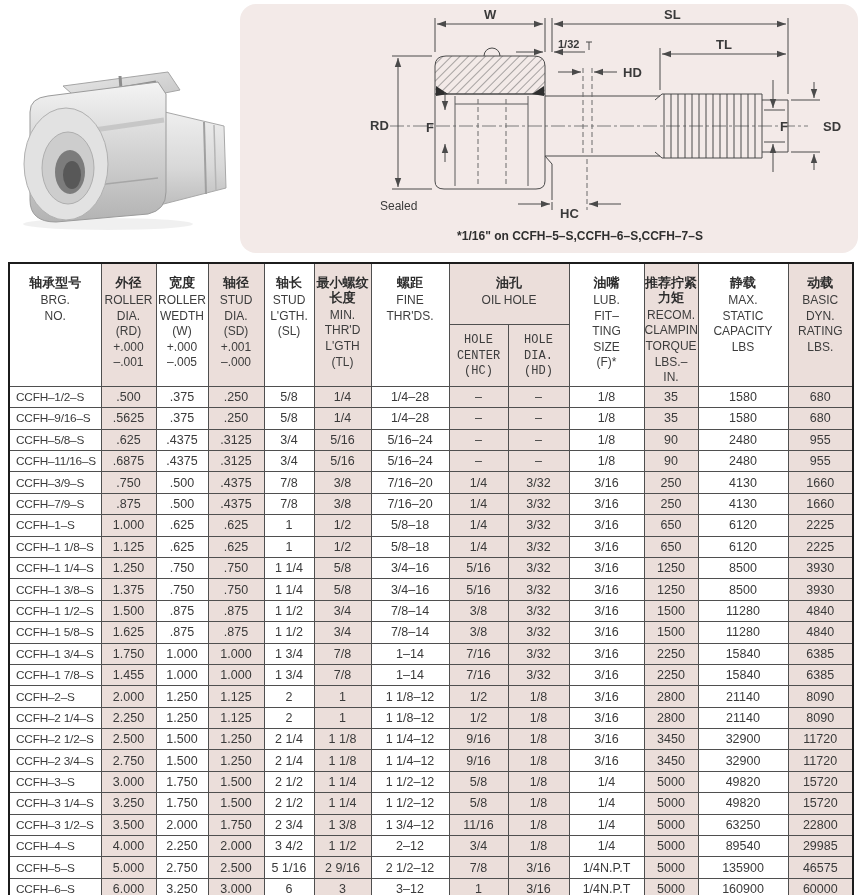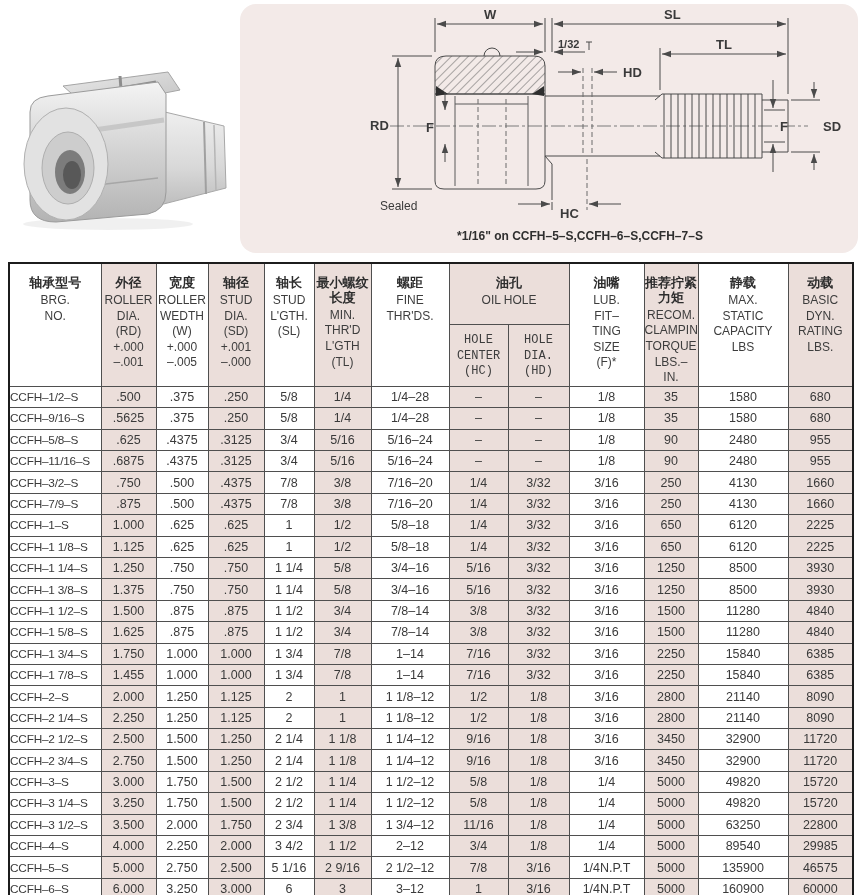--- a/index.html
+++ b/index.html
@@ -25,21 +25,21 @@
     border:1px solid #4f4f4f; text-align:center; vertical-align:middle;
     overflow:hidden; color:#3a3a3a;
   }
   thead th { font-weight:normal; vertical-align:top; padding-top:12px; background:#ffffff; }
   thead tr.hr2 th { vertical-align:middle; padding-top:0;font-family:Liberation Mono, monospace; }
   .cn { display:block; font-size:13px; font-weight:bold; color:#2d2d2d; line-height:1.15; }
   .en { display:block; font-size:12px; line-height:1.3; white-space:pre-line; color:#3d3d3d; margin-top:2px; }
   .hr1 { height:50px; }
   .hr2 { height:40px; }
   tbody td { height:21.4px; font-size:12.5px; padding:0 2px; background:#ffffff; }
-  td.model { text-align:left; padding-left:0; font-size:11.8px; letter-spacing:-0.2px; }
+  td.model { text-align:left; padding-left:6px; font-size:11.8px; letter-spacing:-0.2px; }
   .shaded { background:#ebdeda !important; }
 </style>
 </head>
 <body>
 
 <div class="photo-wrap">
   <svg width="230" height="192" viewBox="0 0 230 192">
     <defs>
       <linearGradient id="pg1" x1="0" y1="0" x2="0" y2="1">
         <stop offset="0" stop-color="#f4f4f4"></stop>
@@ -367,21 +367,21 @@
           <td class="shaded">5/16</td>
           <td>5/16–24</td>
           <td class="shaded">–</td>
           <td class="shaded">–</td>
           <td>1/8</td>
           <td class="shaded">90</td>
           <td>2480</td>
           <td class="shaded">955</td>
         </tr>
         <tr>
-          <td class="model">CCFH–3/2–S</td>
+          <td class="model">CCFH–3/9–S</td>
           <td class="shaded">.750</td>
           <td>.500</td>
           <td class="shaded">.4375</td>
           <td>7/8</td>
           <td class="shaded">3/8</td>
           <td>7/16–20</td>
           <td class="shaded">1/4</td>
           <td class="shaded">3/32</td>
           <td>3/16</td>
           <td class="shaded">250</td>

